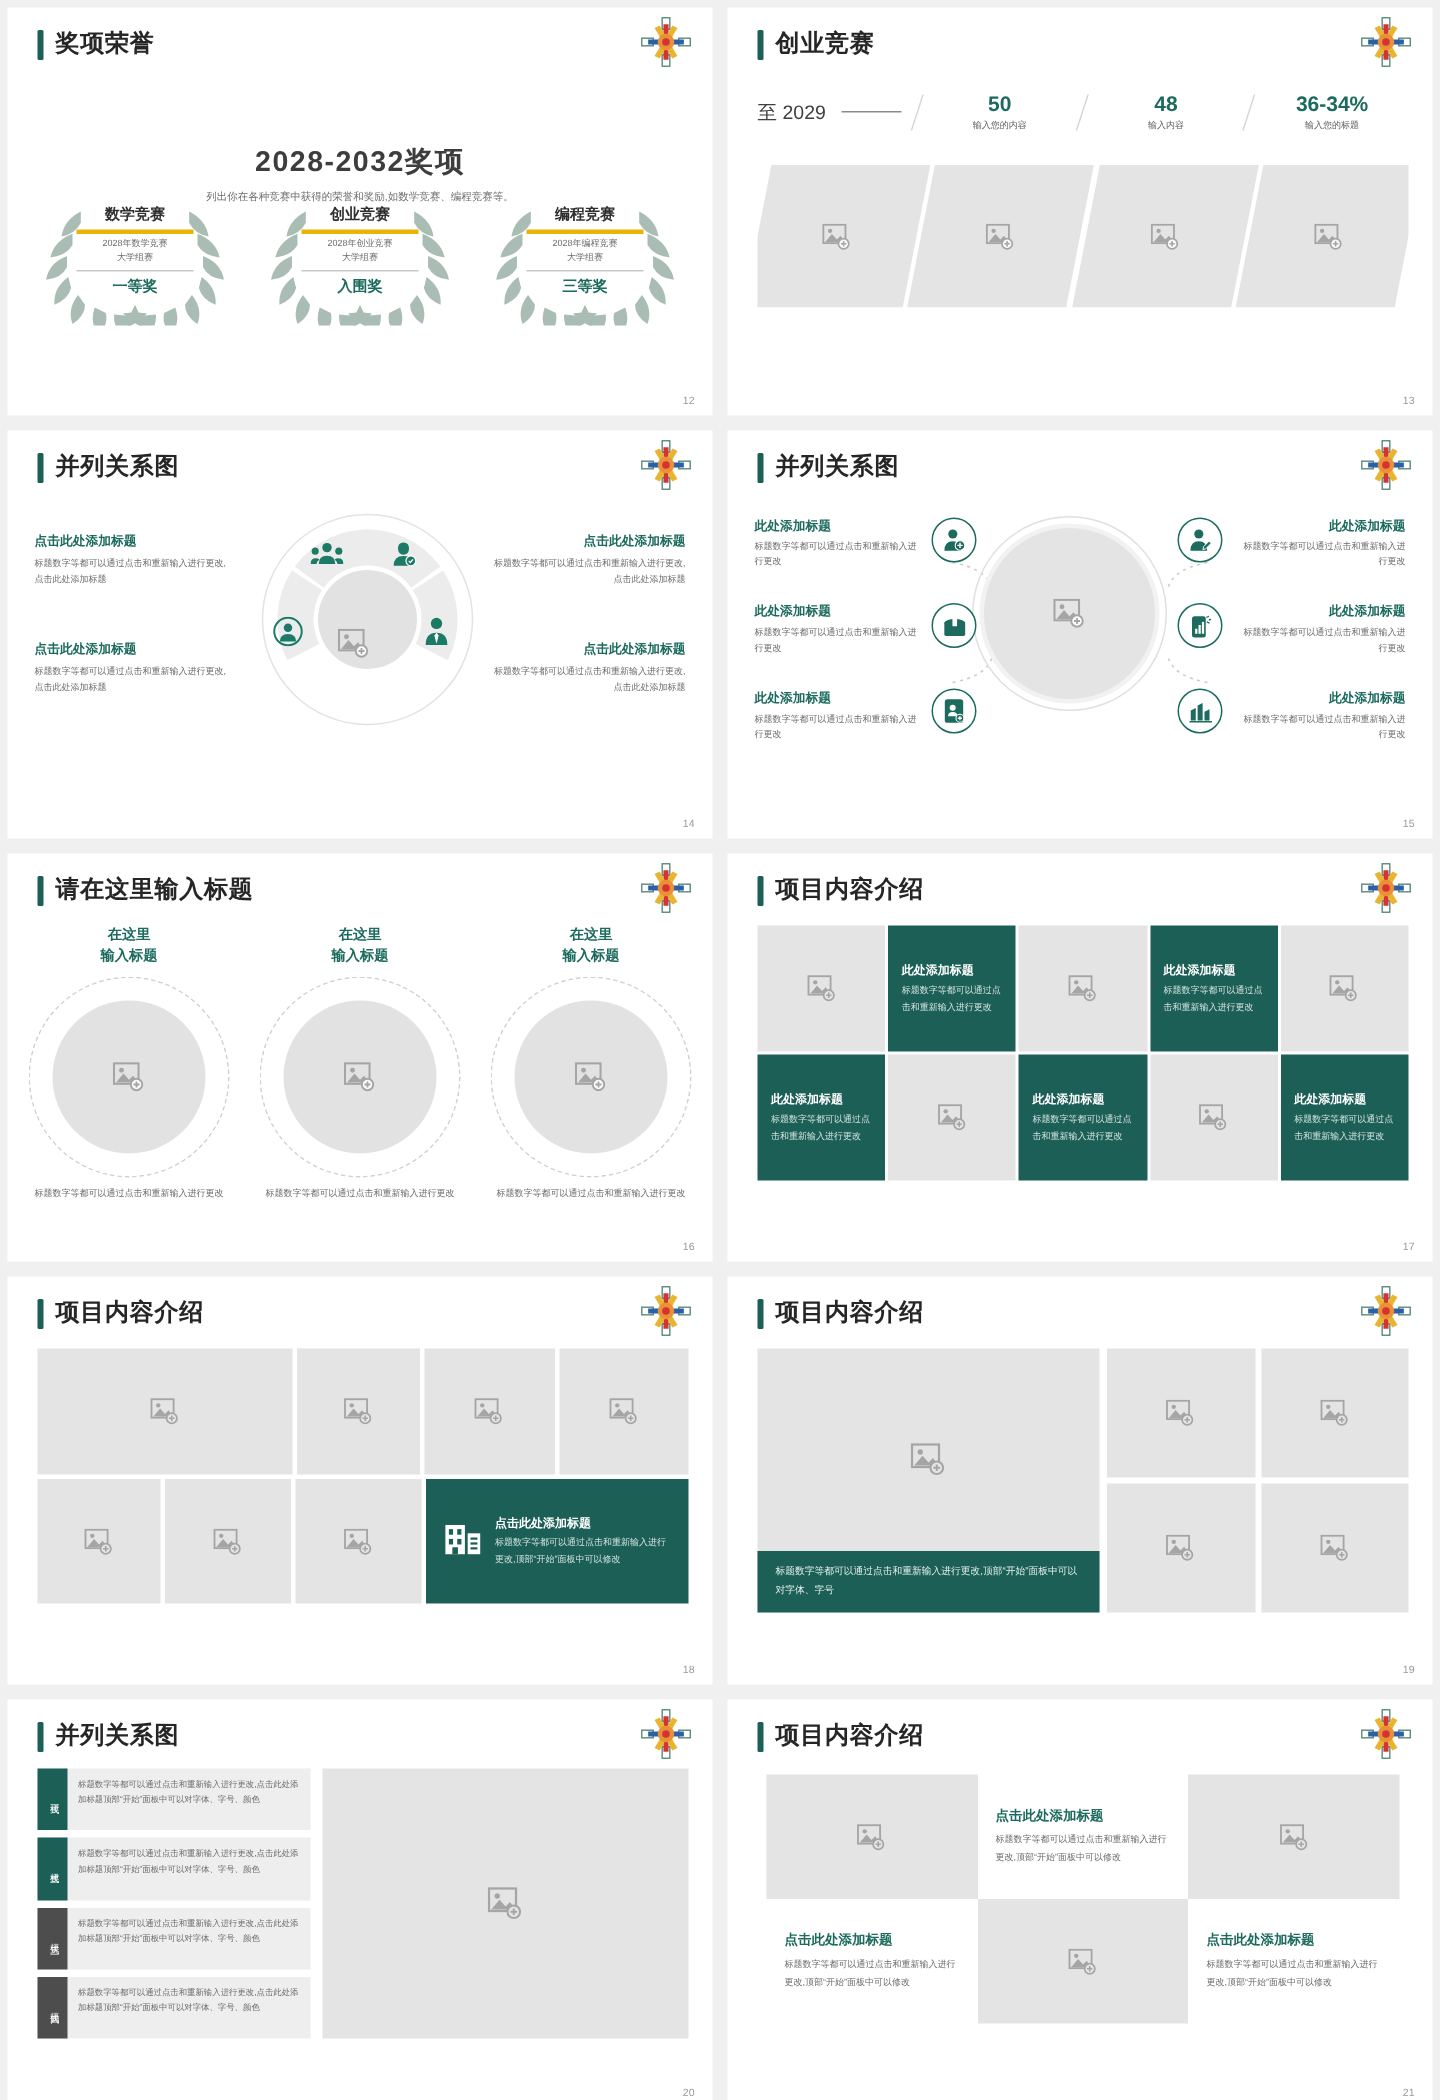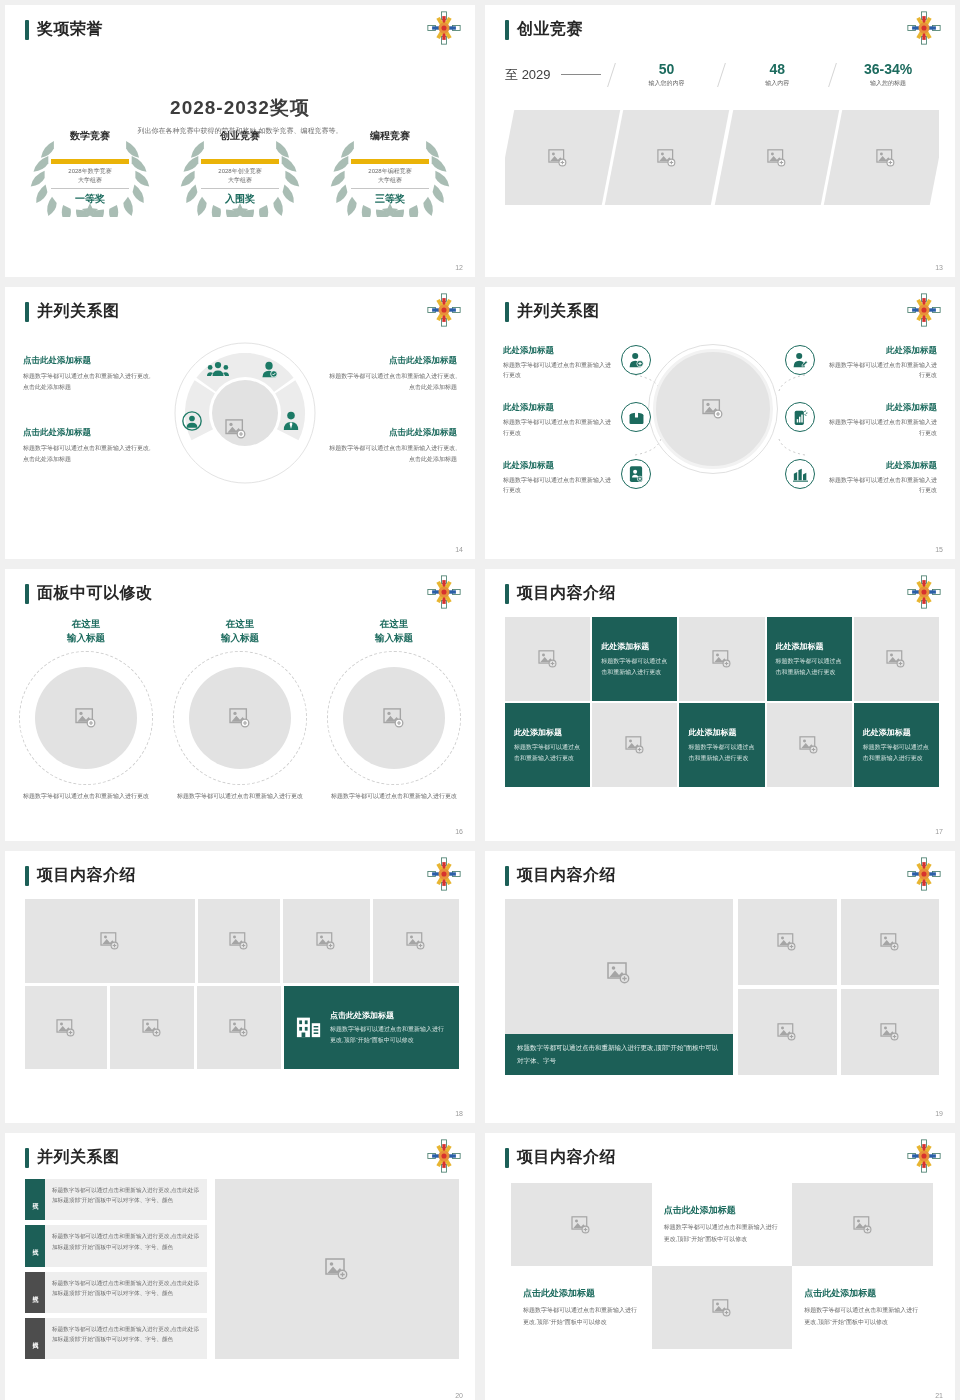--- a/index.html
+++ b/index.html
@@ -35,21 +35,21 @@
   .teal { background: #1c5f57; }
 
   
   .s12-h { position:absolute; top:50px; left:0; right:0; text-align:center;margin-top:40px; }
   .s12-h1 { font-size:19px; font-weight:bold; color:#3d3d3d; letter-spacing:1px; }
   .s12-h2 { font-size:7px; color:#6e6e6e; margin-top:5px; }
   .wreaths { position:absolute; top:112px; left:14px; right:14px; display:flex; justify-content:space-between; }
   .wreath { position:relative; width:142px; height:100px; display:flex; flex-direction:column; align-items:center; justify-content:center; }
   .wreath svg.lw { position:absolute; inset:0; width:100%; height:100%; }
   .w-in { position:relative; width:78px; text-align:center; }
-  .w-t { font-size:10px; font-weight:bold; color:#2f2f2f; padding-bottom:16px; border-bottom:5px solid #eab308; }
+  .w-t { font-size:10px; font-weight:bold; color:#2f2f2f; padding-bottom:3px; border-bottom:3px solid #eab308; }
   .w-s { font-size:6px; color:#6b6b6b; line-height:1.5; padding:3px 0; border-bottom:1px solid #c6c6c6; }
   .w-a { font-size:10px; font-weight:bold; color:#1c6b5e; padding-top:3px; }
 
   
   .s13-stats { position:absolute; top:56px; left:20px; right:16px; display:flex; align-items:center; }
   .s13-year { font-size:13px; color:#404040; white-space:nowrap; }
   .s13-line { flex:0 0 40px; height:1px; background:#8a8a8a; margin:0 6px 0 10px; }
   .s13-sep { width:1px; height:24px; background:#d5d5d5; transform:skewX(-18deg); margin:0 4px; }
   .s13-stat { flex:1; text-align:center; }
   .s13-n { font-size:14px; font-weight:bold; color:#1c6b5e; }
@@ -601,21 +601,21 @@
         <div class="s15-t">此处添加标题</div>
         <div class="s15-b">标题数字等都可以通过点击和重新输入进行更改</div>
       </div>
     </div>
     <div class="s-num">15</div>
   </div>
 
   <div class="slide">
     <div class="s-title">
       <div class="s-bar"></div>
-      <div class="s-title-text">面板中可以修改</div>
+      <div class="s-title-text">请在这里输入标题</div>
     </div>
     <div class="logo">
       <svg viewBox="0 0 40 40" width="34" height="34">
           <g transform="translate(20,20)">
         <rect x="-3" y="-19" width="6" height="9" fill="none" stroke="#4a7f6f" stroke-width="1"></rect>
         <rect x="-3" y="10" width="6" height="9" fill="none" stroke="#4a7f6f" stroke-width="1"></rect>
         <rect x="-19" y="-3" width="9" height="6" fill="none" stroke="#4a7f6f" stroke-width="1"></rect>
         <rect x="10" y="-3" width="9" height="6" fill="none" stroke="#4a7f6f" stroke-width="1"></rect>
         <path d="M-2,-14 L2,-14 L2,-4 L-2,-4 Z" fill="#d7322e"></path>
             <path d="M-2,4 L2,4 L2,14 L-2,14 Z" fill="#d7322e"></path>

